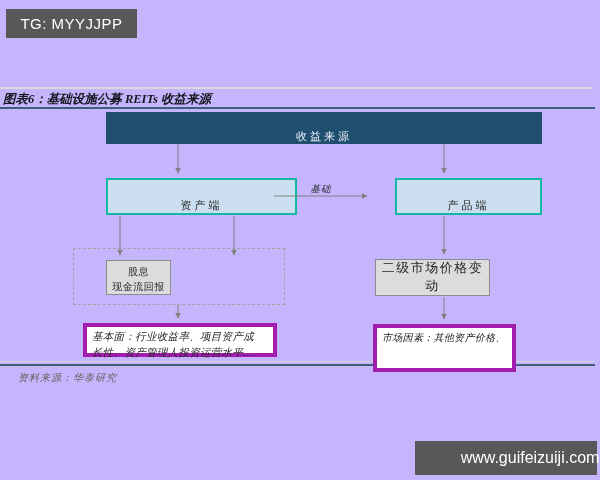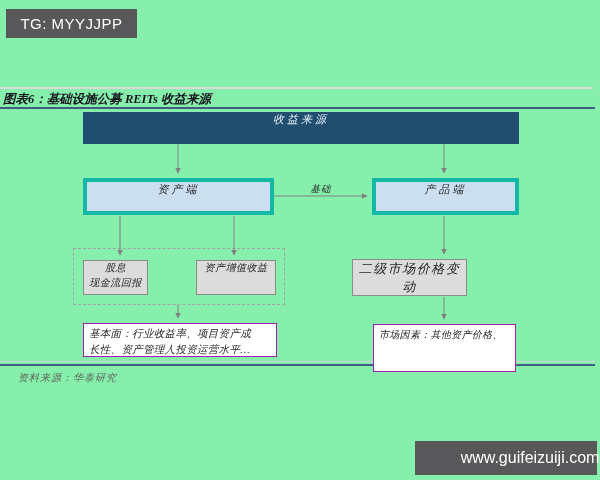--- a/index.html
+++ b/index.html
@@ -1,18 +1,18 @@
 <!DOCTYPE html>
 <html><head>
 <meta charset="utf-8">
 <style>
   * { margin: 0; padding: 0; box-sizing: border-box; }
   html, body { background: #ffffff; }
   body { width: 600px; height: 480px; font-family: "Liberation Sans", sans-serif; }
-  #canvas { position: relative; width: 600px; height: 480px; background: #86efac; overflow: hidden; }
+  #canvas { position: relative; width: 600px; height: 480px; background: #c4b5fd; overflow: hidden; }
 
   
   .banner {
     position: absolute; background: #58585a; color: #ffffff;
     display: flex; align-items: center; justify-content: center;
     font-family: "Liberation Sans", sans-serif;
   }
   #tg-banner   { left: 6px;   top: 9px;   width: 131px; height: 29px; font-size: 15px; letter-spacing: 0.5px; }
   #site-banner { left: 415px; top: 441px; width: 182px; height: 34px; font-size: 16px; padding-left: 48px; }
 
@@ -32,49 +32,50 @@
 
   #source-line {
     position: absolute; left: 18px; top: 371px;
     font-family: "Liberation Serif", serif; font-style: italic;
     font-size: 10px; color: #62625a; letter-spacing: 1px;
   }
 
   
   .node {
     position: absolute; display: flex; flex-direction: column;
-    align-items: center; justify-content: flex-start; text-align: center;
-    font-family: "Liberation Serif", serif; font-style: italic;
+    align-items: center; justify-content: flex-end; text-align: center;
+    font-family: "Liberation Serif", serif; 
     color: #262626;
+    margin-left: 23px;
   }
   #income-source {
     left: 83px; top: 112px; width: 436px; height: 32px;
     background: #1f4e6f; color: #e9f1f9; font-size: 11px; letter-spacing: 3px;
   }
-  .level2 { background: #cbdff1; border: 4px solid #14b8a6; font-size: 11px; letter-spacing: 3px; }
+  .level2 { background: #cbdff1; border: 2px solid #14b8a6; font-size: 11px; letter-spacing: 3px; }
   #asset-side   { left: 83px;  top: 178px; width: 191px; height: 37px; }
   #product-side { left: 372px; top: 178px; width: 147px; height: 37px; }
 
   #basis-label {
     position: absolute; left: 321px; top: 183px; transform: translateX(-50%);
     font-family: "Liberation Serif", serif; font-style: italic;
     font-size: 9.5px; color: #262626; letter-spacing: 1px;
   }
 
   #dashed-group {
     position: absolute; left: 73px; top: 248px; width: 212px; height: 57px;
     border: 1px dashed #a3a3a3; background: transparent;
   }
   .graybox { background: #dcdcdc; border: 1px solid #8c8c8c; }
   #dividend-box     { left: 83px;  top: 260px; width: 65px;  height: 35px; font-size: 10px;  line-height: 1.45; letter-spacing: 0.5px; }
   #appreciation-box { left: 196px; top: 260px; width: 80px;  height: 35px; font-size: 10px;   letter-spacing: 0.5px; }
   #secondary-box    { left: 352px; top: 259px; width: 115px; height: 37px; font-size: 13px; letter-spacing: 1.5px; }
 
   .textbox {
-    position: absolute; background: #ffffff; border: 1px solid #a21caf;
+    position: absolute; background: #ffffff; border: 4px solid #a21caf;
     font-family: "Liberation Serif", serif; font-style: italic;
     color: #262626; text-align: left; padding: 2px 5px;
     line-height: 1.5; letter-spacing: 0.3px;
   }
   #fundamentals-box { left: 83px;  top: 323px; width: 194px; height: 34px; font-size: 10.5px; }
   #market-box       { left: 373px; top: 324px; width: 143px; height: 48px; font-size: 10px; }
   .textbox span { display: block; white-space: nowrap; }
 
   #connectors { position: absolute; left: 0; top: 0; width: 600px; height: 480px; pointer-events: none; }
 </style>
@@ -111,23 +112,20 @@
   </div>
 
   <div id="basis-label">基础</div>
 
   <div id="dashed-group"></div>
 
   <div class="node graybox" id="dividend-box">
     <span>股息</span>
     <span>现金流回报</span>
   </div>
-  <div class="node graybox" id="appreciation-box">
-    <span>资产增值收益</span>
-  </div>
   <div class="node graybox" id="secondary-box">
     <span>二级市场价格变动</span>
   </div>
 
   <div class="textbox" id="fundamentals-box">
     <span>基本面：行业收益率、项目资产成</span>
     <span>长性、资产管理人投资运营水平…</span>
   </div>
   <div class="textbox" id="market-box">
     <span>市场因素：其他资产价格、</span>

